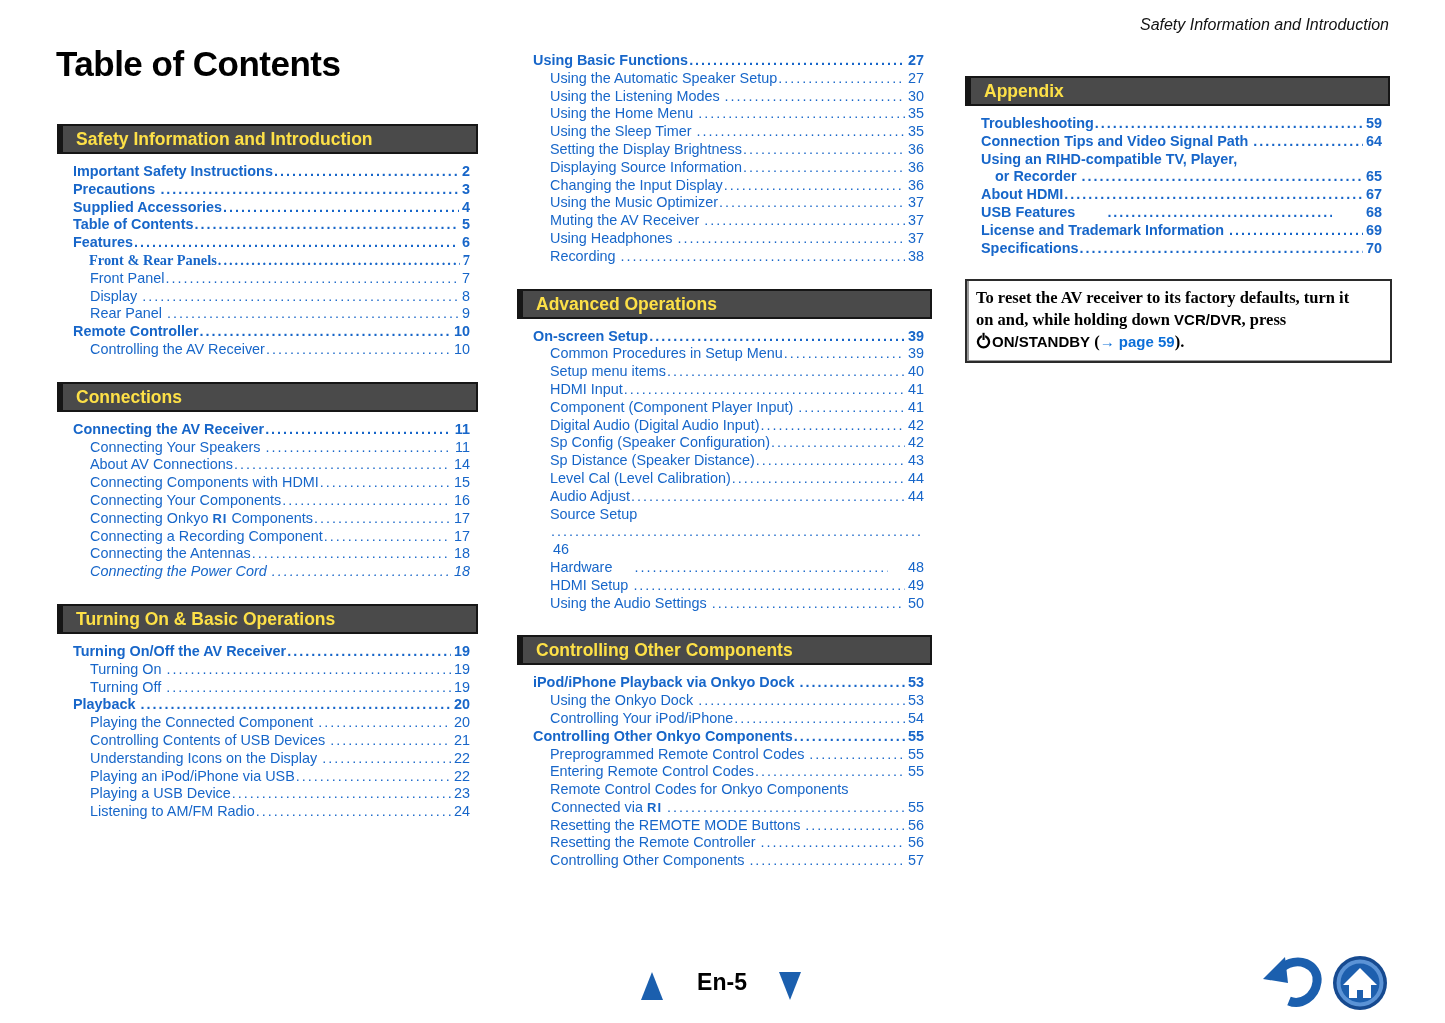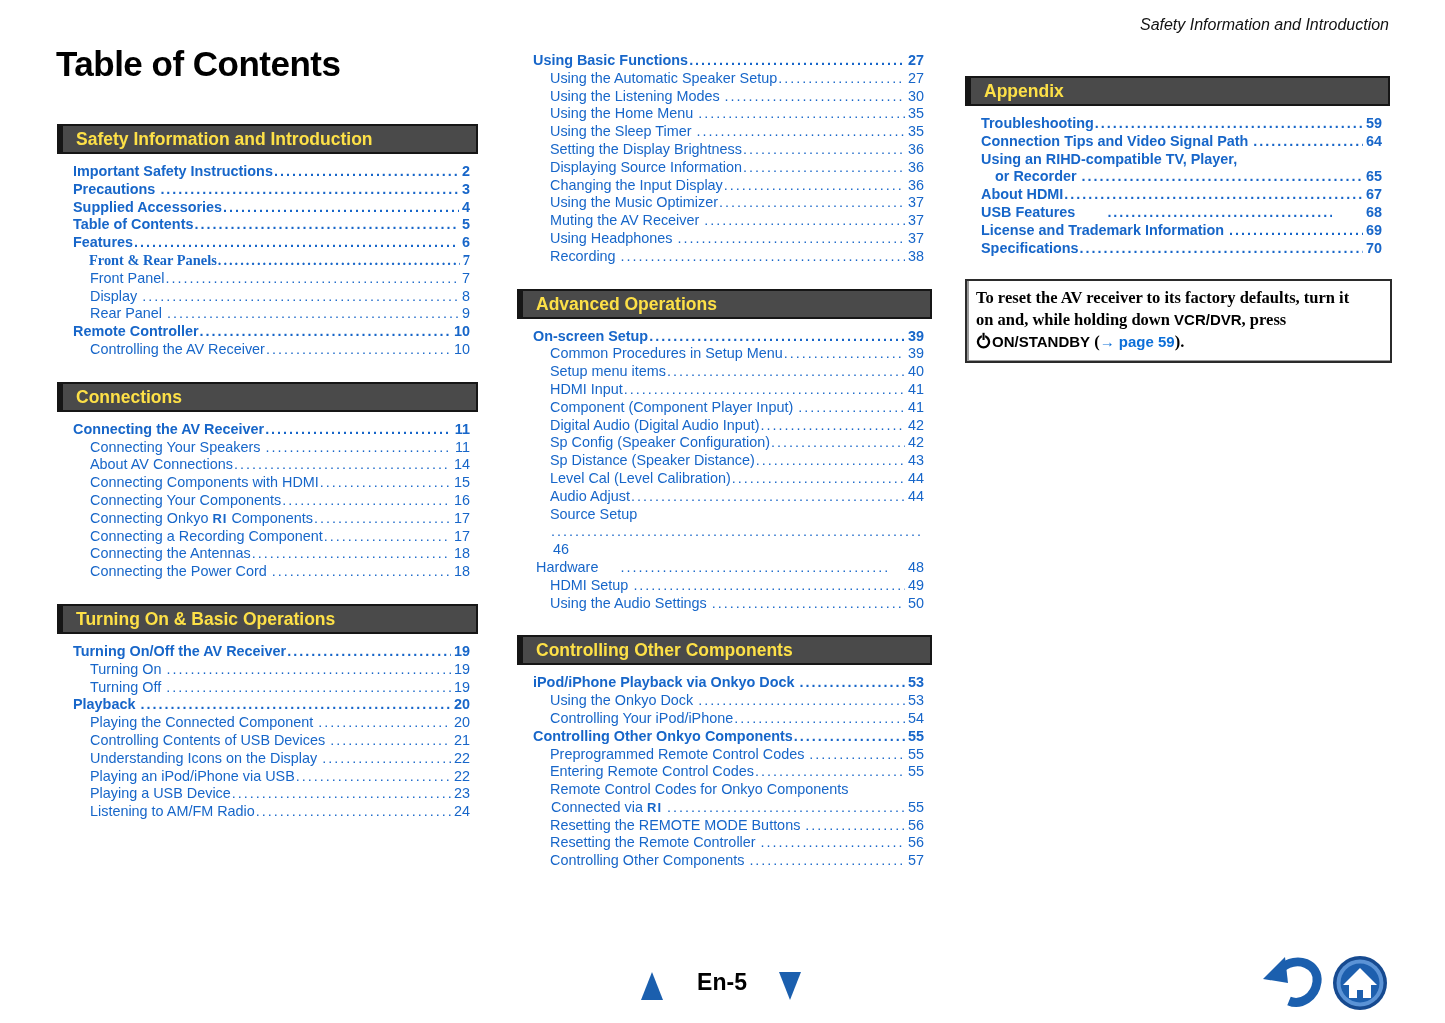--- a/index.html
+++ b/index.html
@@ -174,21 +174,21 @@
       <div class="entry" style="margin-left: 17px;">
         <span class="lbl">Connecting a Recording Component</span>
         <span class="dots"></span>
         <span class="pg">17</span>
       </div>
       <div class="entry" style="margin-left: 17px;">
         <span class="lbl">Connecting the Antennas</span>
         <span class="dots"></span>
         <span class="pg">18</span>
       </div>
-      <div class="entry" style="margin-left: 17px;">
+      <div class="entry" style="margin-left: 17px; font-style: italic;">
         <span class="lbl">Connecting the Power Cord </span>
         <span class="dots"></span>
         <span class="pg">18</span>
       </div>
     </div>
     <div class="sec-header">Turning On &amp; Basic Operations</div>
     <div class="entries">
       <div class="entry bold" style="margin-left: 0px;">
         <span class="lbl">Turning On/Off the AV Receiver</span>
         <span class="dots"></span>
@@ -354,21 +354,21 @@
       <div class="entry" style="margin-left: 17px;">
         <span class="lbl">Audio Adjust</span>
         <span class="dots"></span>
         <span class="pg">44</span>
       </div>
       <div class="entry" style="margin-left: 17px; flex-direction: column;">
         <span class="lbl">Source Setup </span>
         <span class="dots"></span>
         <span class="pg">46</span>
       </div>
-      <div class="entry" style="margin-left: 3px; gap: 17px;">
+      <div class="entry" style="margin-left: 17px; gap: 17px;">
         <span class="lbl">Hardware </span>
         <span class="dots"></span>
         <span class="pg">48</span>
       </div>
       <div class="entry" style="margin-left: 17px;">
         <span class="lbl">HDMI Setup </span>
         <span class="dots"></span>
         <span class="pg">49</span>
       </div>
       <div class="entry" style="margin-left: 17px;">

